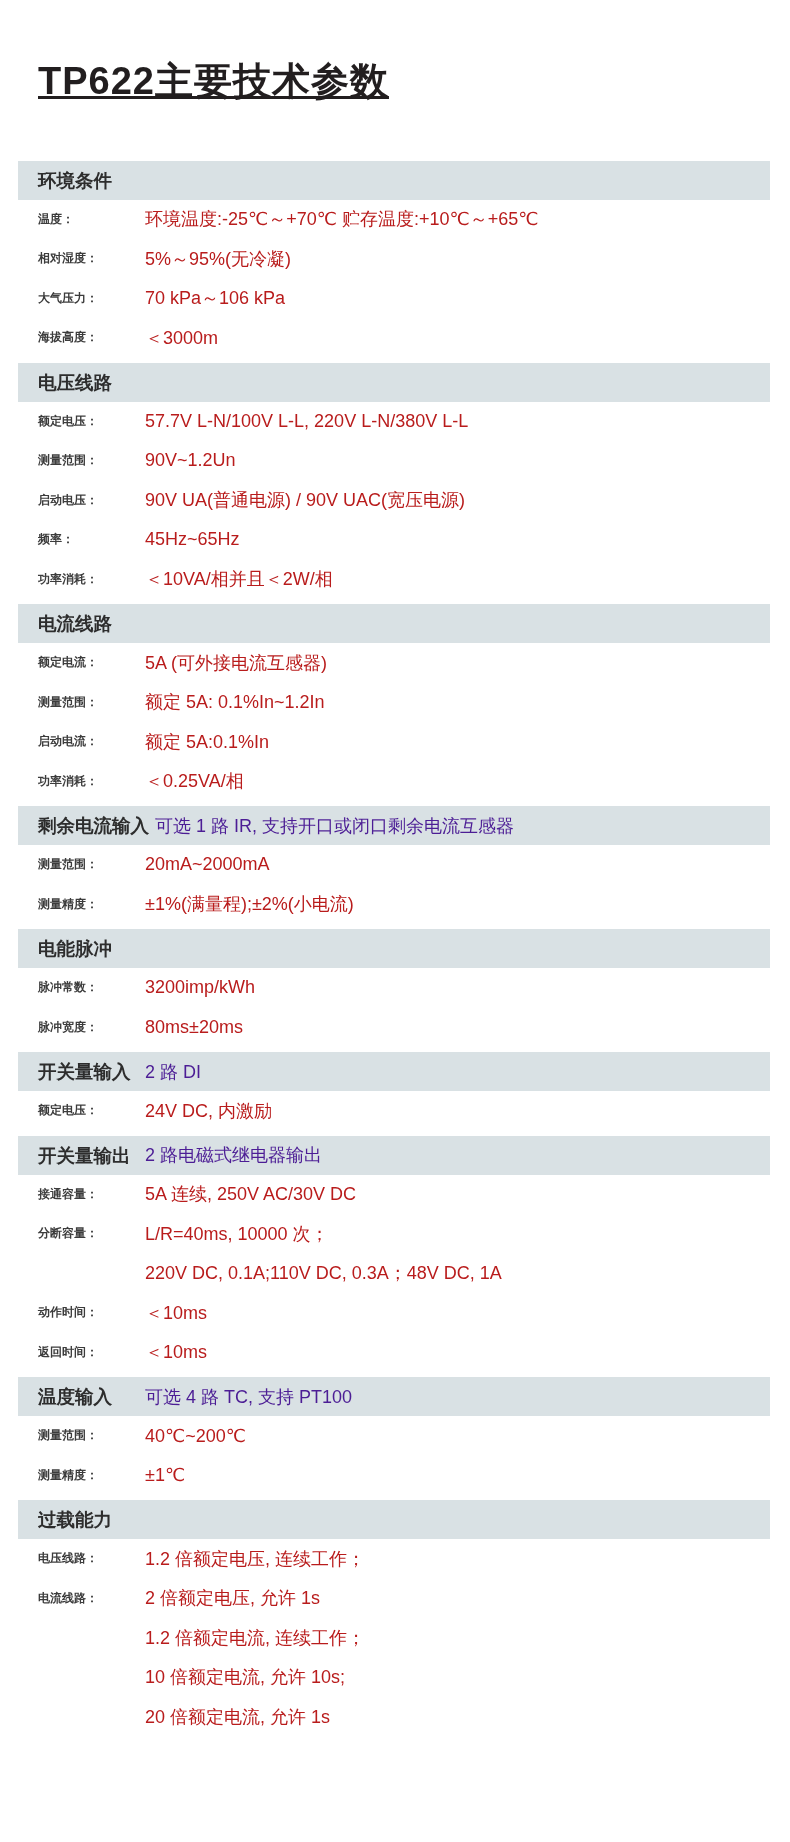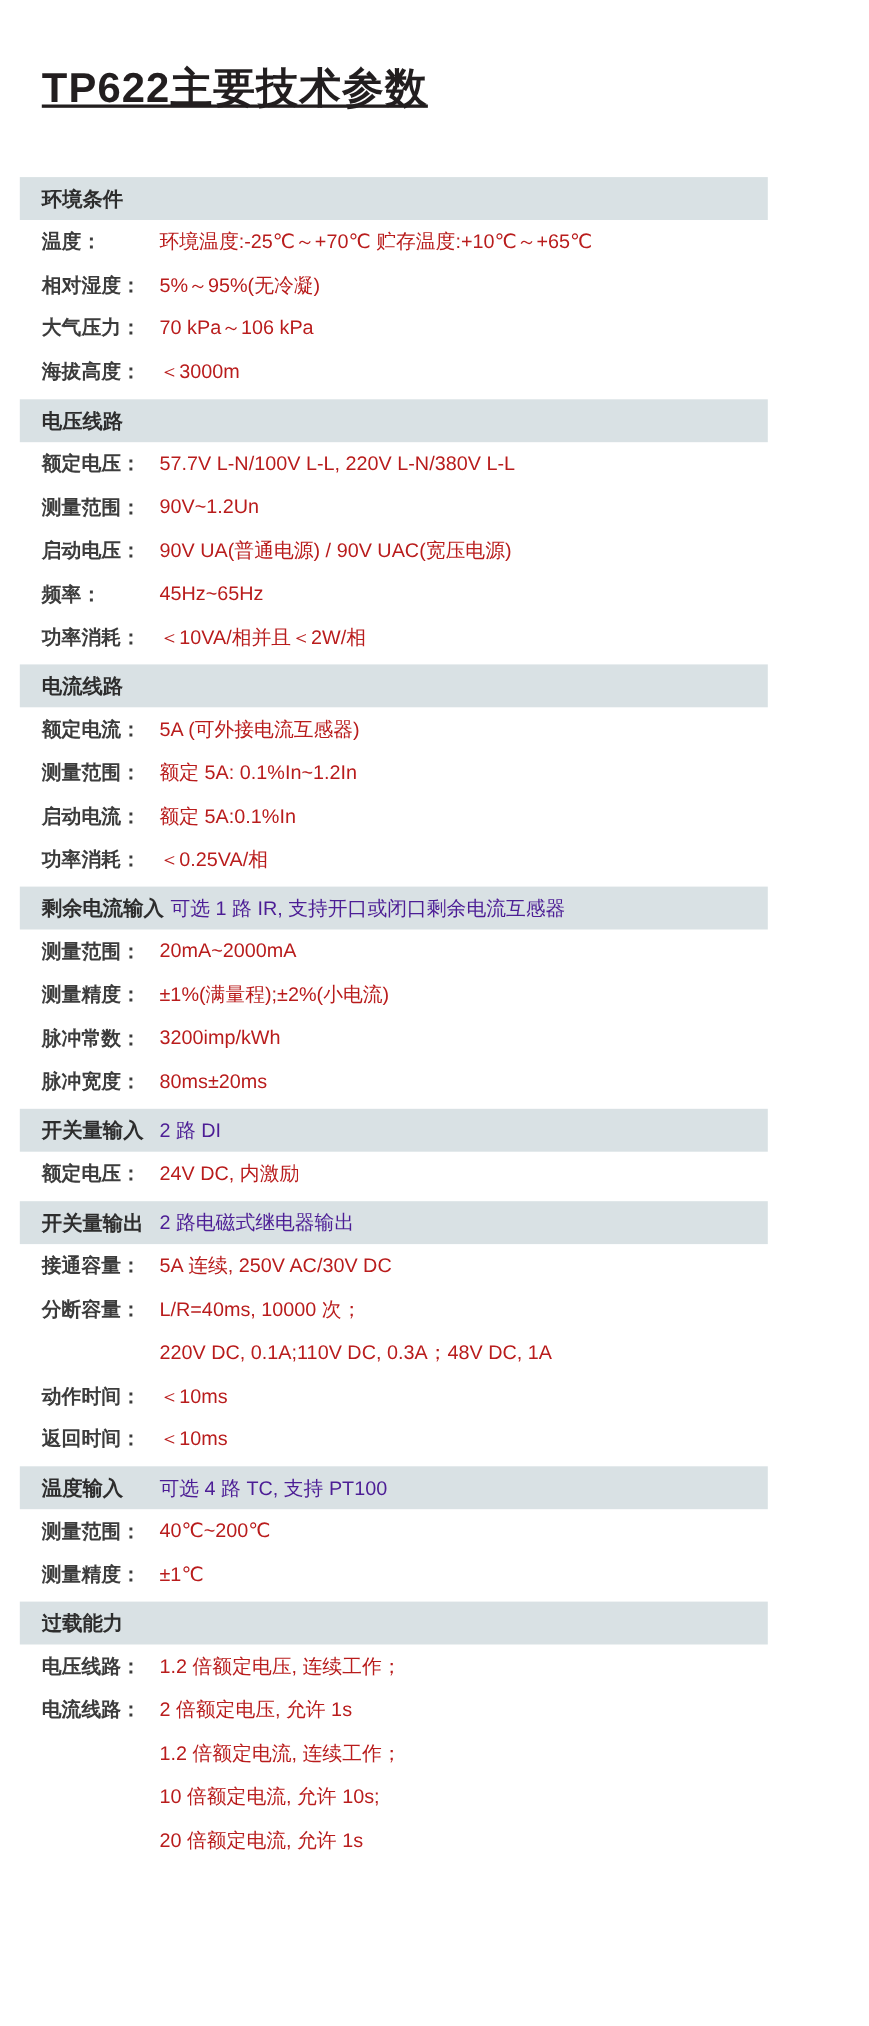--- a/index.html
+++ b/index.html
@@ -16,21 +16,21 @@
     font-size: 38px;
     line-height: 1.15;
     font-weight: 700;
     color: #221e1f;
     letter-spacing: 1px;
     white-space: nowrap;
     text-decoration: underline;
   }
   .spec-table { margin-top: 57px; }
   .band {
-    width: 680px;
+    width: 752px;
     margin: 5px 0 0 18px;
     height: 39px;
     background: #d9e1e4;
     display: flex;
     align-items: center;
     box-sizing: border-box;
     padding-left: 20px;
   }
   .band-title {
     font-size: 18.5px;
@@ -46,21 +46,21 @@
     color: #4c1d95;
     white-space: nowrap;
   }
   .spec-row {
     height: 39.5px;
     display: flex;
     align-items: center;
     padding-left: 38px;
   }
   .row-label {
-    font-size: 18px;
+    font-size: 12px;
     font-weight: 700;
     color: #3c3c3c;
     min-width: 101px;
     margin-right: 6px;
     white-space: nowrap;
   }
   .row-value {
     font-size: 18px;
     color: #b91c1c;
     white-space: nowrap;
@@ -157,20 +157,24 @@
         <span class="row-label">测量范围：</span>
         <span class="row-value">20mA~2000mA</span>
       </div>
       <div class="spec-row">
         <span class="row-label">测量精度：</span>
         <span class="row-value">±1%(满量程);±2%(小电流)</span>
       </div>
     </section>
 
     <section>
+      <div class="band">
+        <span class="band-title">电能脉冲</span>
+        <span class="band-value"></span>
+      </div>
       <div class="spec-row">
         <span class="row-label">脉冲常数：</span>
         <span class="row-value">3200imp/kWh</span>
       </div>
       <div class="spec-row">
         <span class="row-label">脉冲宽度：</span>
         <span class="row-value">80ms±20ms</span>
       </div>
     </section>
 

